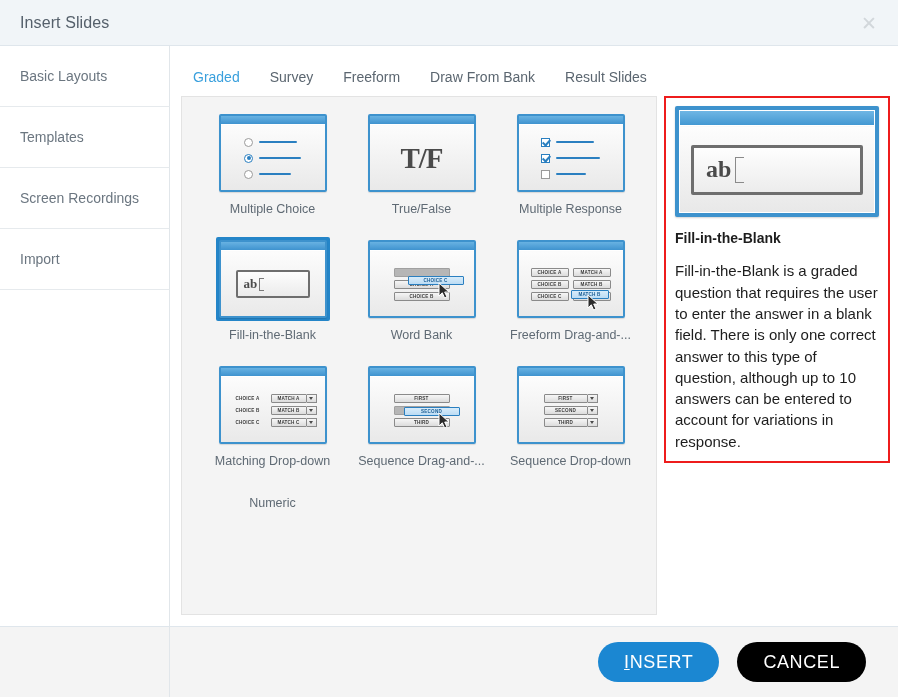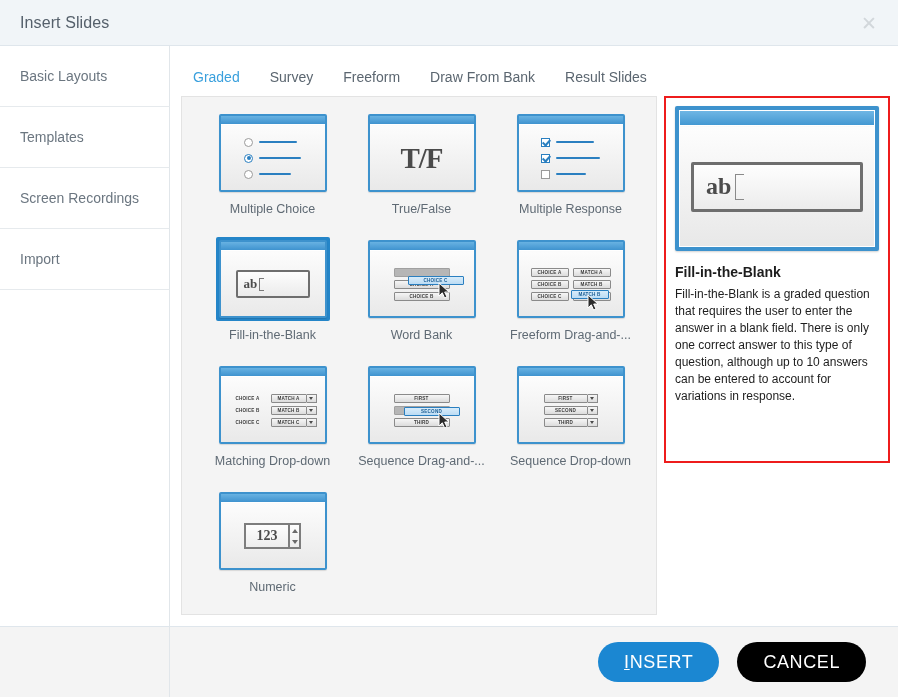--- a/index.html
+++ b/index.html
@@ -412,22 +412,22 @@
     border-top: 1.6px solid #8a8a8a;
     border-bottom: 1.6px solid #8a8a8a;
   }
   .preview-title {
     margin-top: 13px;
     font-size: 14px;
     font-weight: bold;
     color: #1d1d1d;
   }
   .preview-desc {
-    margin-top: 6px;
-    font-size: 12px;
+    margin-top: 14px;
+    font-size: 15px;
     line-height: 1.42;
     color: #1d1d1d;
   }
 
   
   .footer {
     flex: 0 0 71px;
     height: 71px;
     background: #f4f4f4;
     border-top: 1px solid #dfe6ec;
@@ -713,34 +713,20 @@
                           </div>
                       </div>
                     </div>
                   </div>
                 </div>
               </div>
               <div class="cap">Sequence Drop-down</div>
             </div>
 
             <div class="cell">
-              <div class="thumb-wrap">
-                <div class="thumb">
-                  <div class="bar"></div>
-                  <div class="face">
-                    <div class="num-box">
-                      <div class="num-val">123</div>
-                      <div class="num-spin">
-                        <i class="up"></i>
-                          <i class="dn"></i>
-                      </div>
-                    </div>
-                  </div>
-                </div>
-              </div>
               <div class="cap">Numeric</div>
             </div>
 
 
           </div>
         </div>
 
         <div class="preview">
           <div class="preview-thumb-wrap">
             <div class="preview-thumb">

